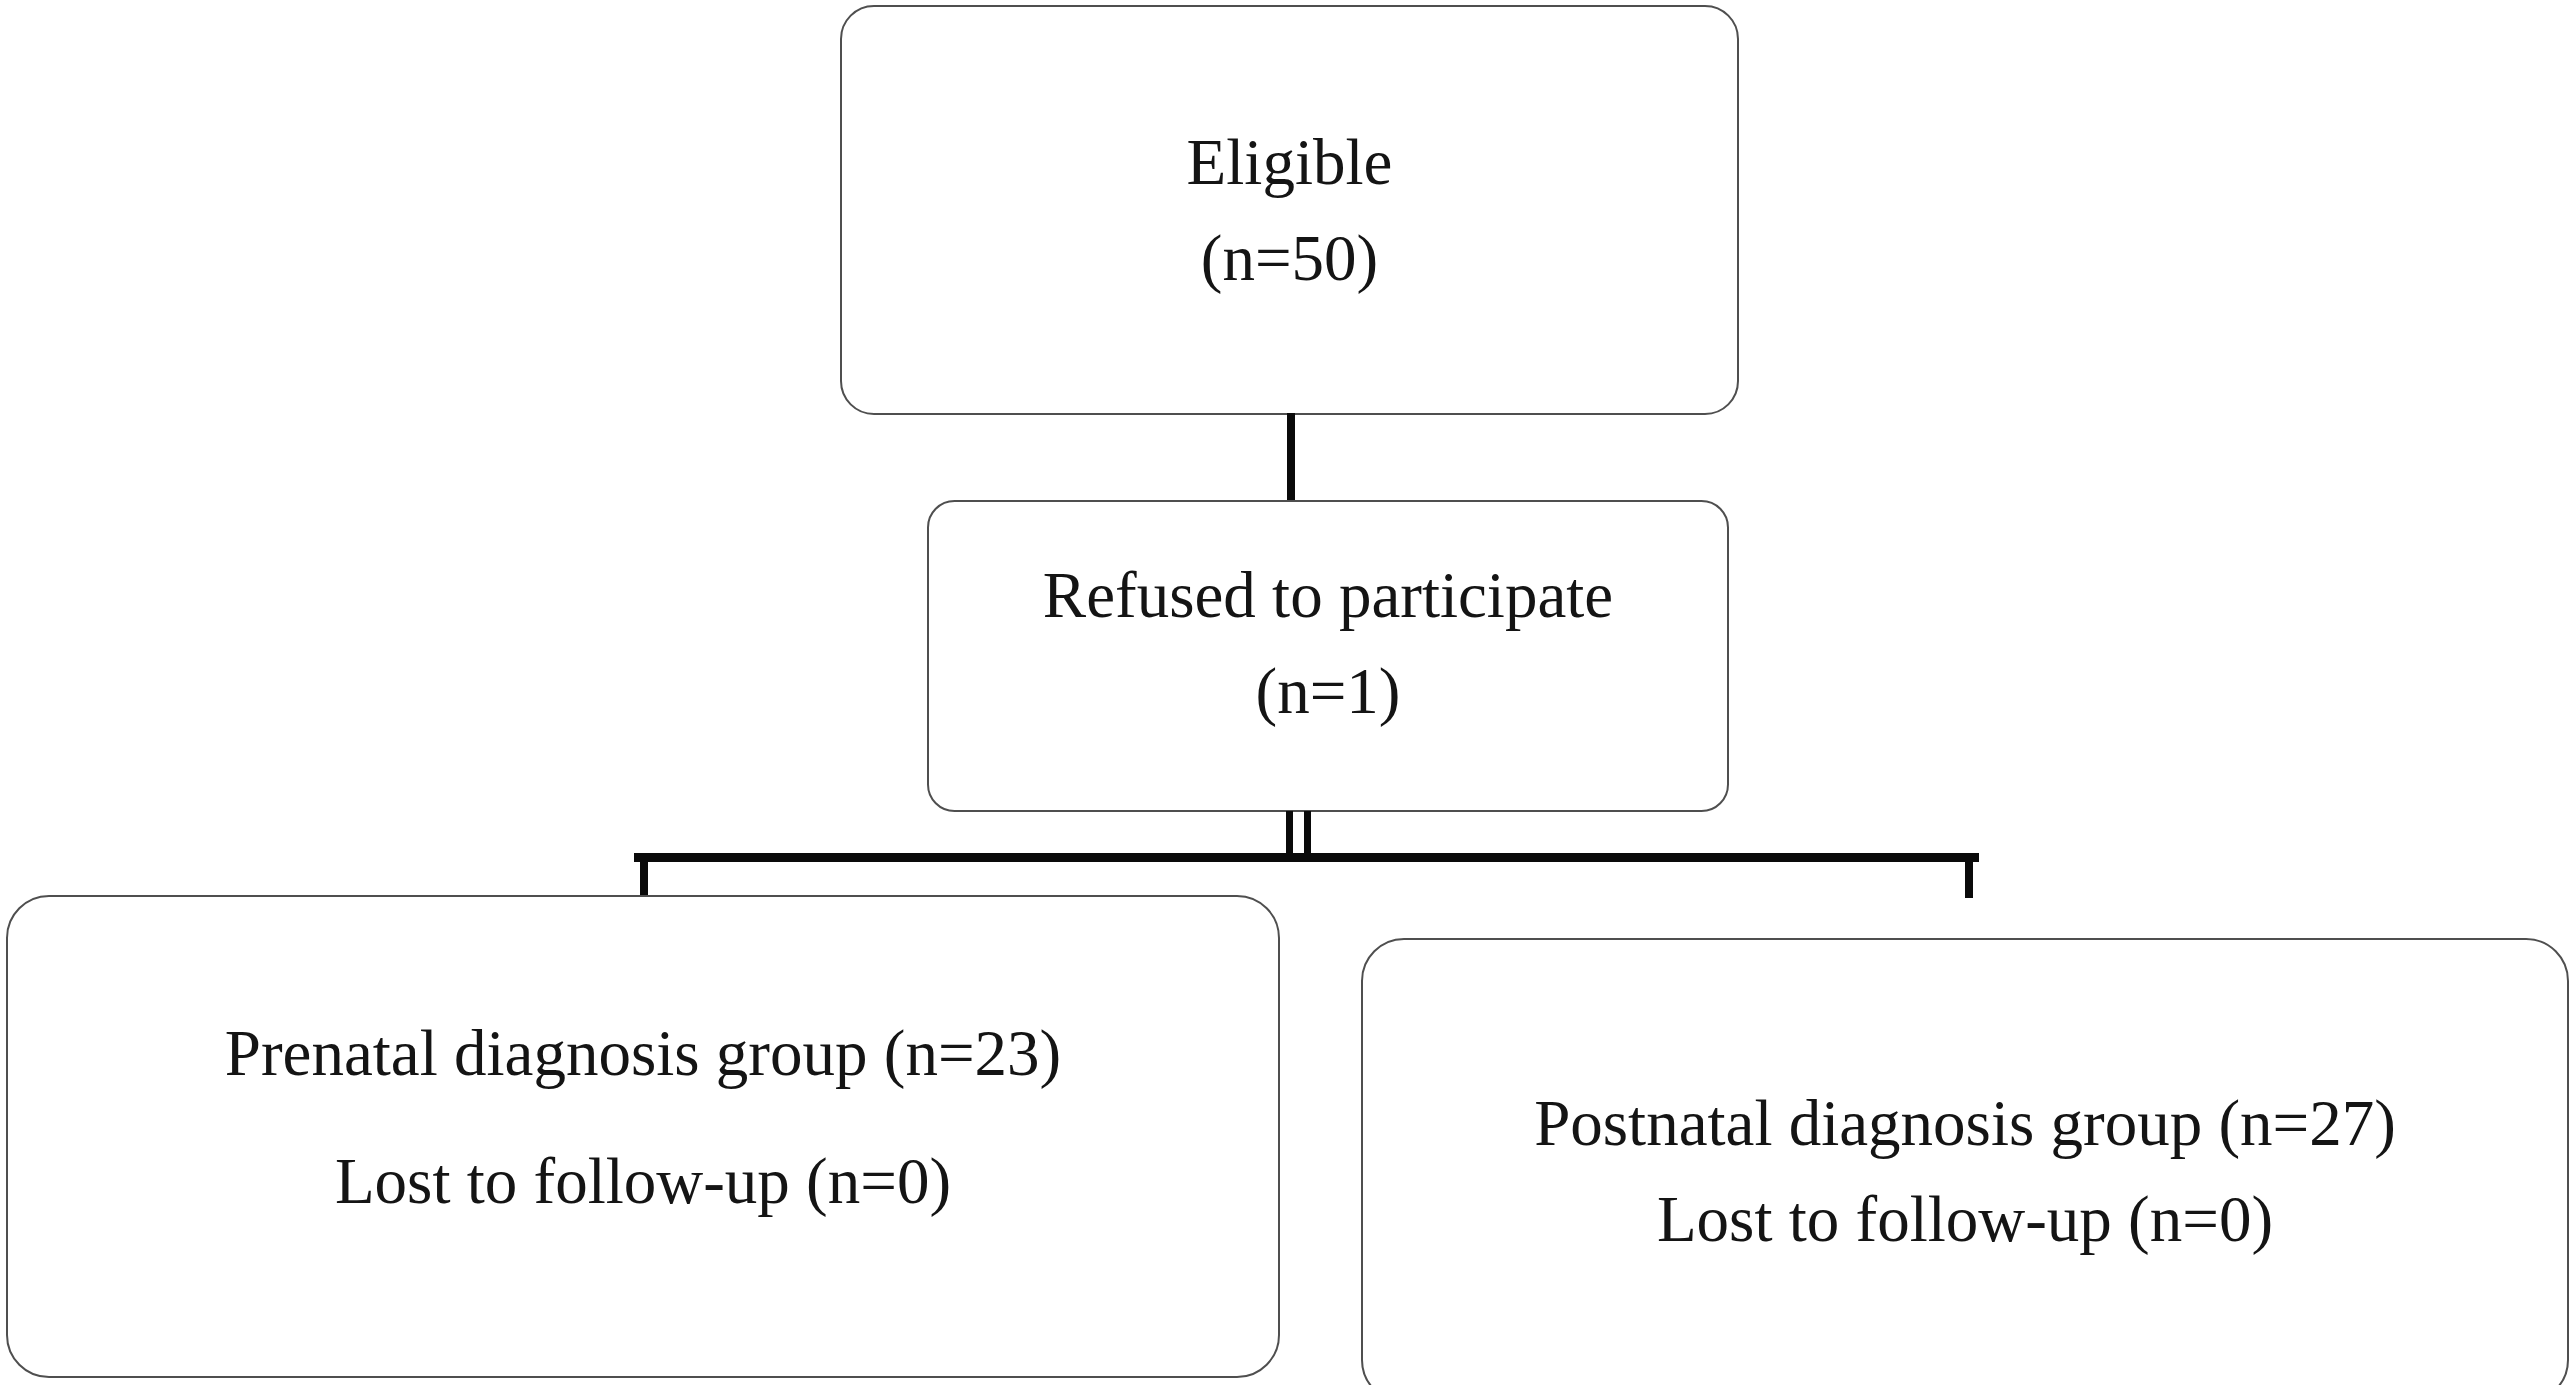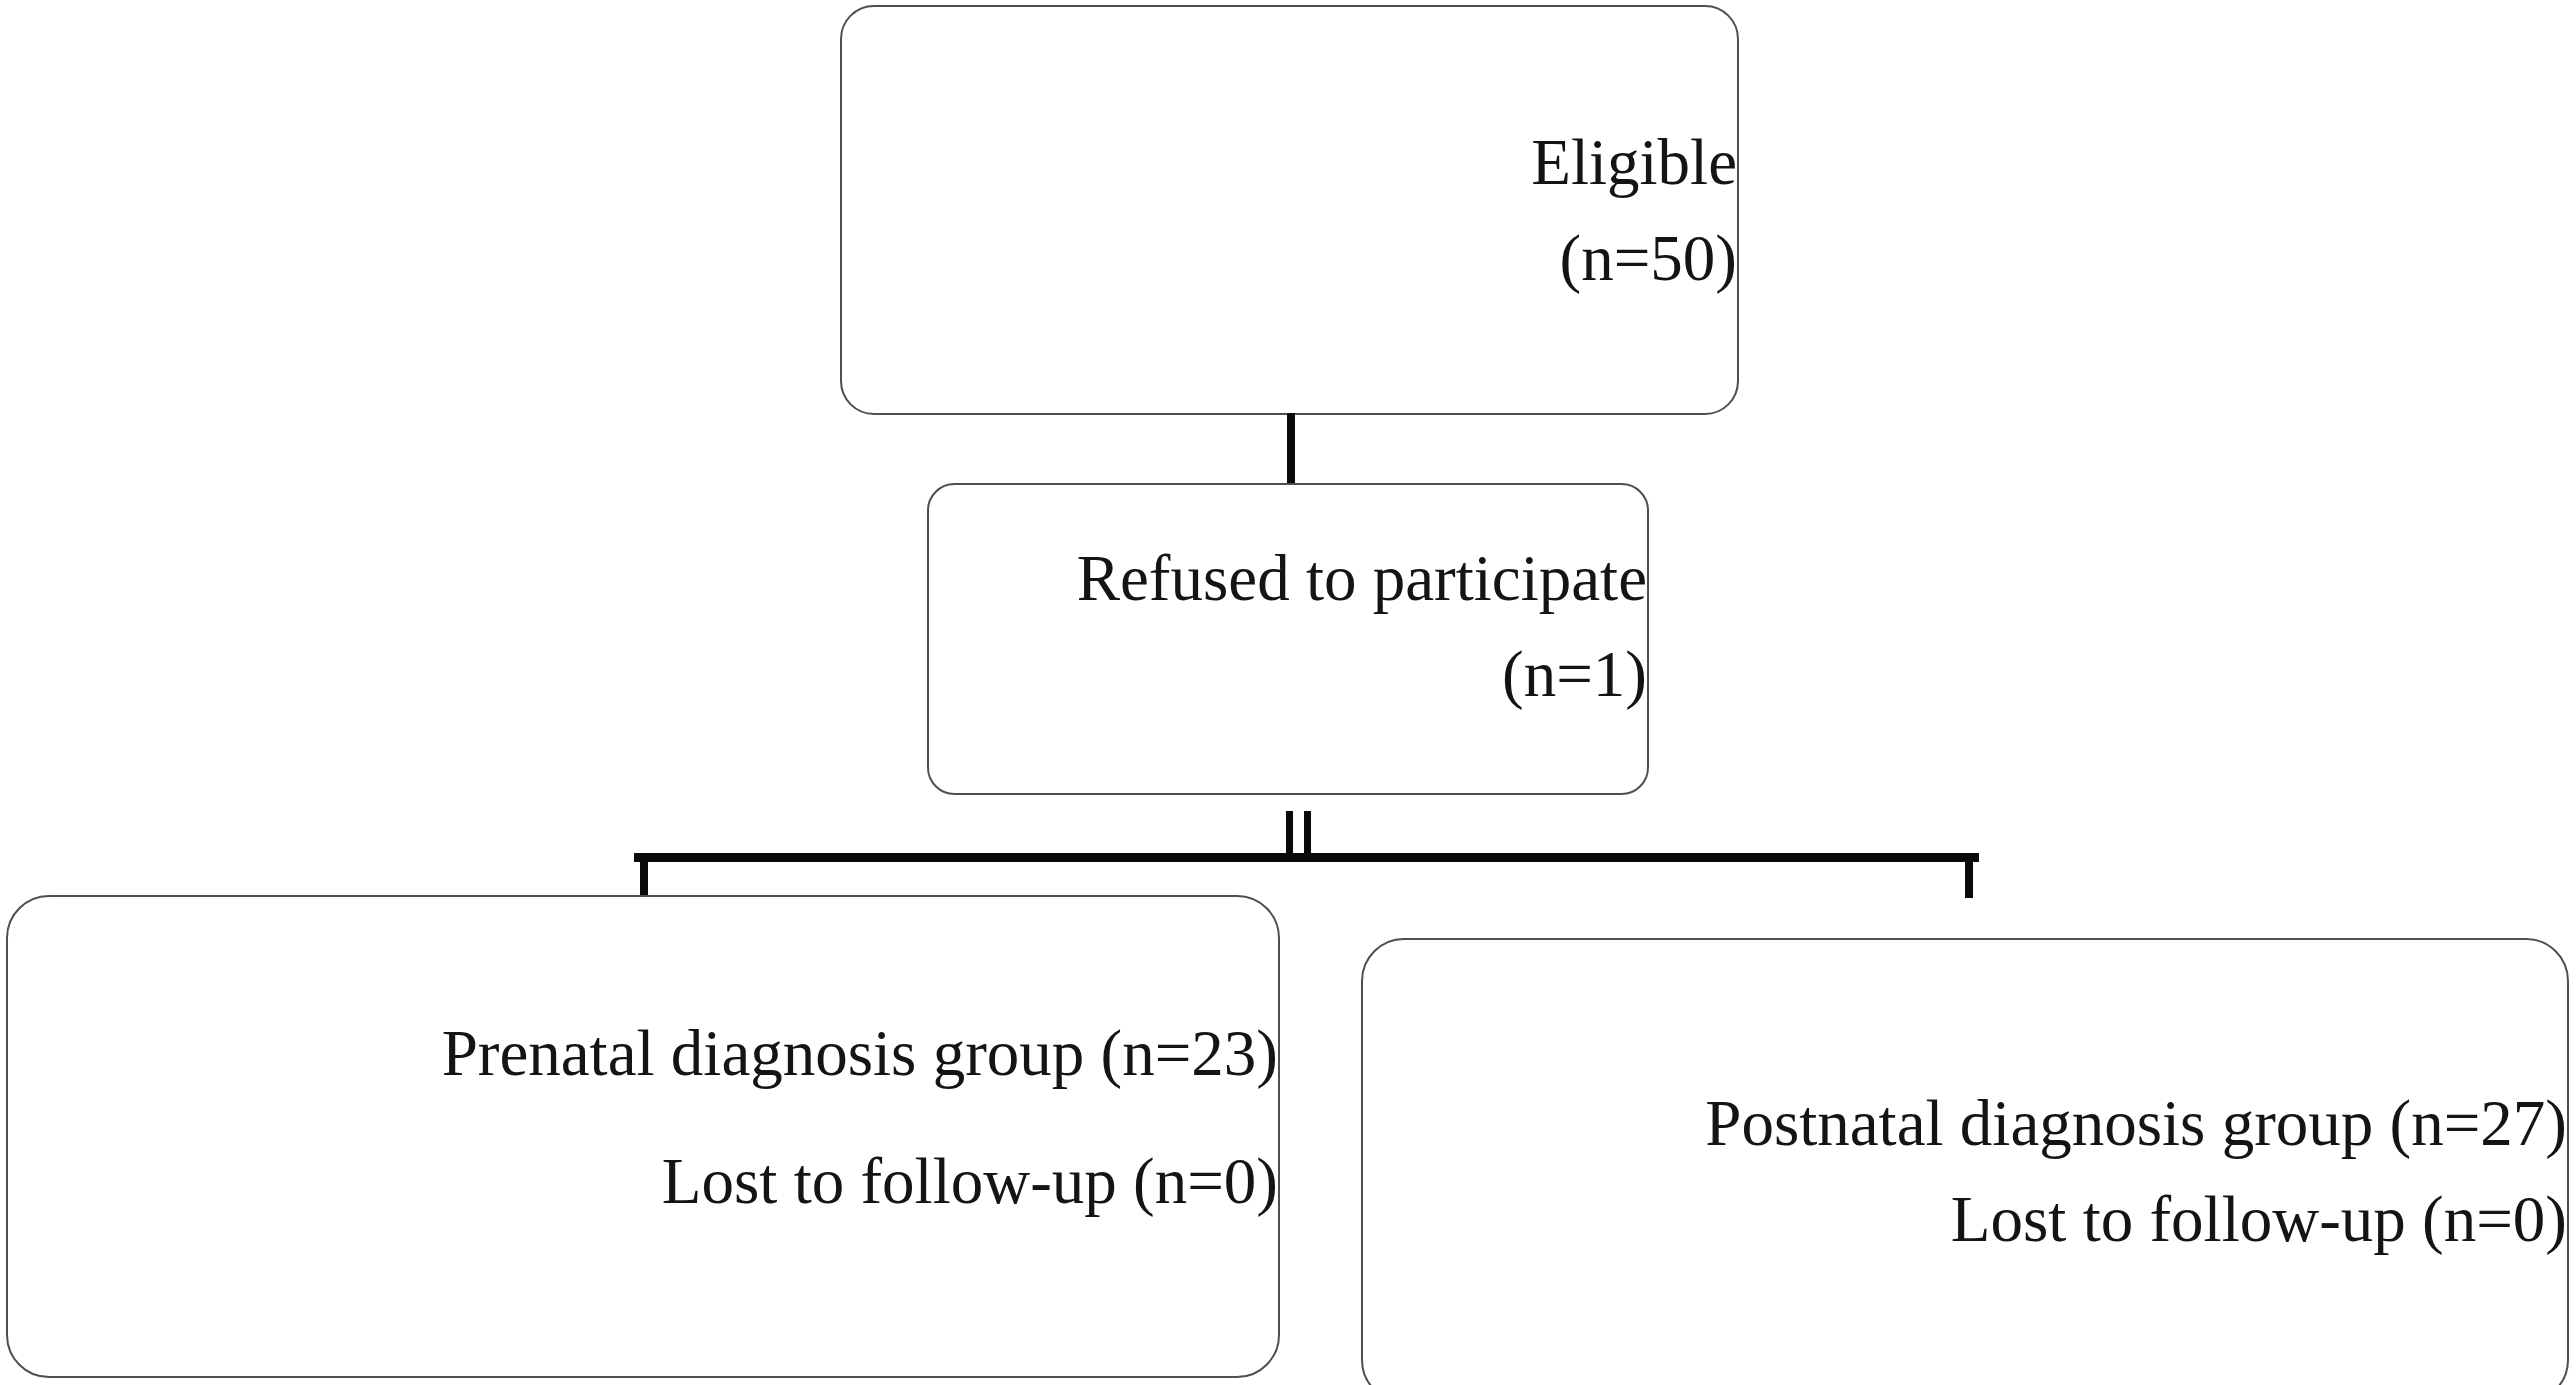--- a/index.html
+++ b/index.html
@@ -19,32 +19,32 @@
     font-family: "Liberation Serif", "DejaVu Serif", serif;
     color: var(--text);
   }
   .box {
     position: absolute;
     border: 2.6px solid var(--box-border);
     background: var(--background);
     display: flex;
     flex-direction: column;
     justify-content: center;
-    align-items: flex-end;
+    align-items: center;
     text-align: center;
   }
   .bline {
     font-size: 65px;
     line-height: 96px;
     white-space: nowrap;
   }
   .bold { font-weight: normal; }
 
   .box-eligible  { left: 840px;  top: 5.2px;    width: 899px; height: 410px; border-radius: 34px; }
-  .box-refused   { left: 927px; top: 483px;  width: 722px;  height: 312px; border-radius: 27.5px; padding-bottom: 26px; }
+  .box-refused   { left: 927px; top: 500px;  width: 802px;  height: 312px; border-radius: 27.5px; padding-bottom: 26px; }
   .box-prenatal  { left: 6px;    top: 895px; width: 1274px; height: 483px; border-radius: 43px; padding-bottom: 39px; gap: 32px; }
   .box-postnatal { left: 1361px; top: 938px; width: 1208px; height: 465px; border-radius: 43px; }
 
   .conn { position: absolute; background: var(--connector); }
   .conn-top        { left: 1287px; top: 413px;  width: 7.7px;    height: 89px; }
   .conn-double     { left: 1286px; top: 811px;  width: 25px;   height: 43px;
                      background: transparent;
                      border-left: 7.7px solid var(--connector);
                      border-right: 7.7px solid var(--connector); }
   .branch-hline    { left: 634px;  top: 853px;  width: 1345px; height: 8.6px; }

